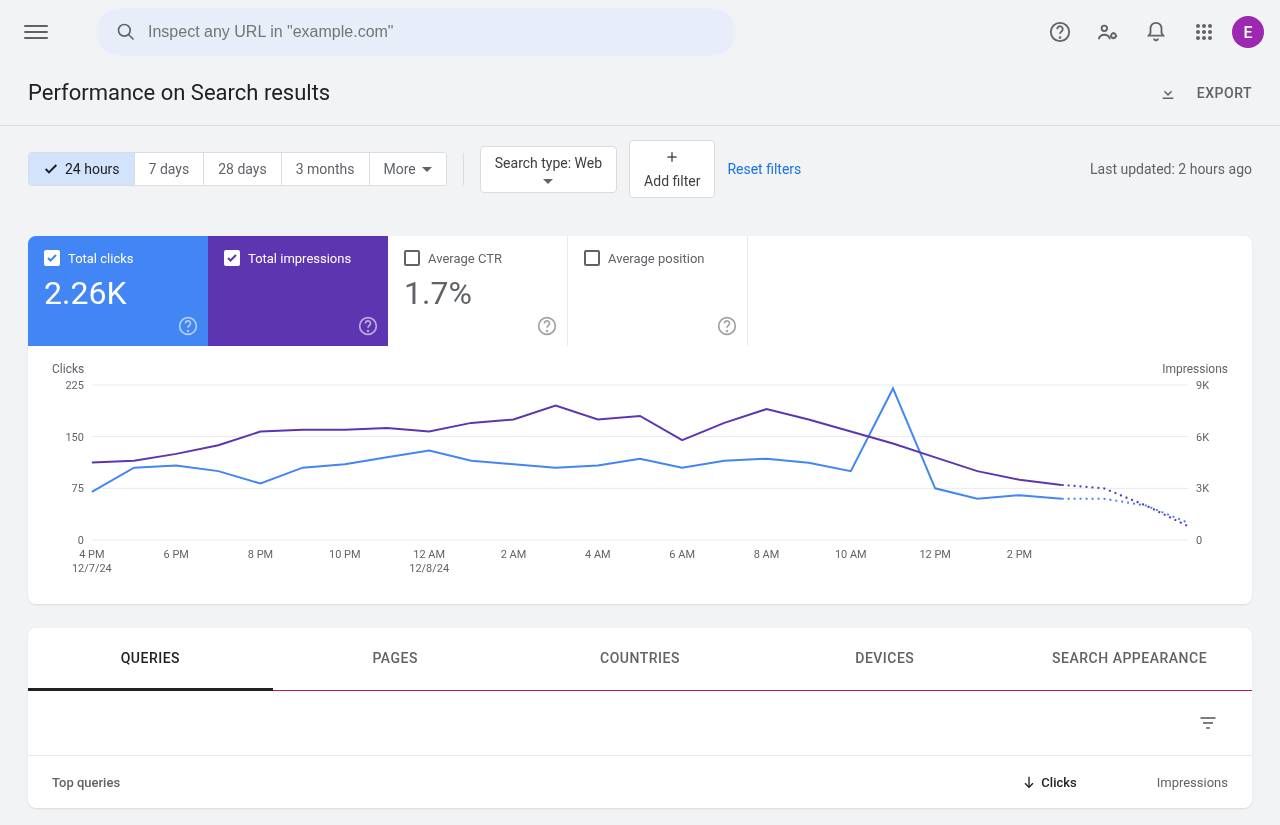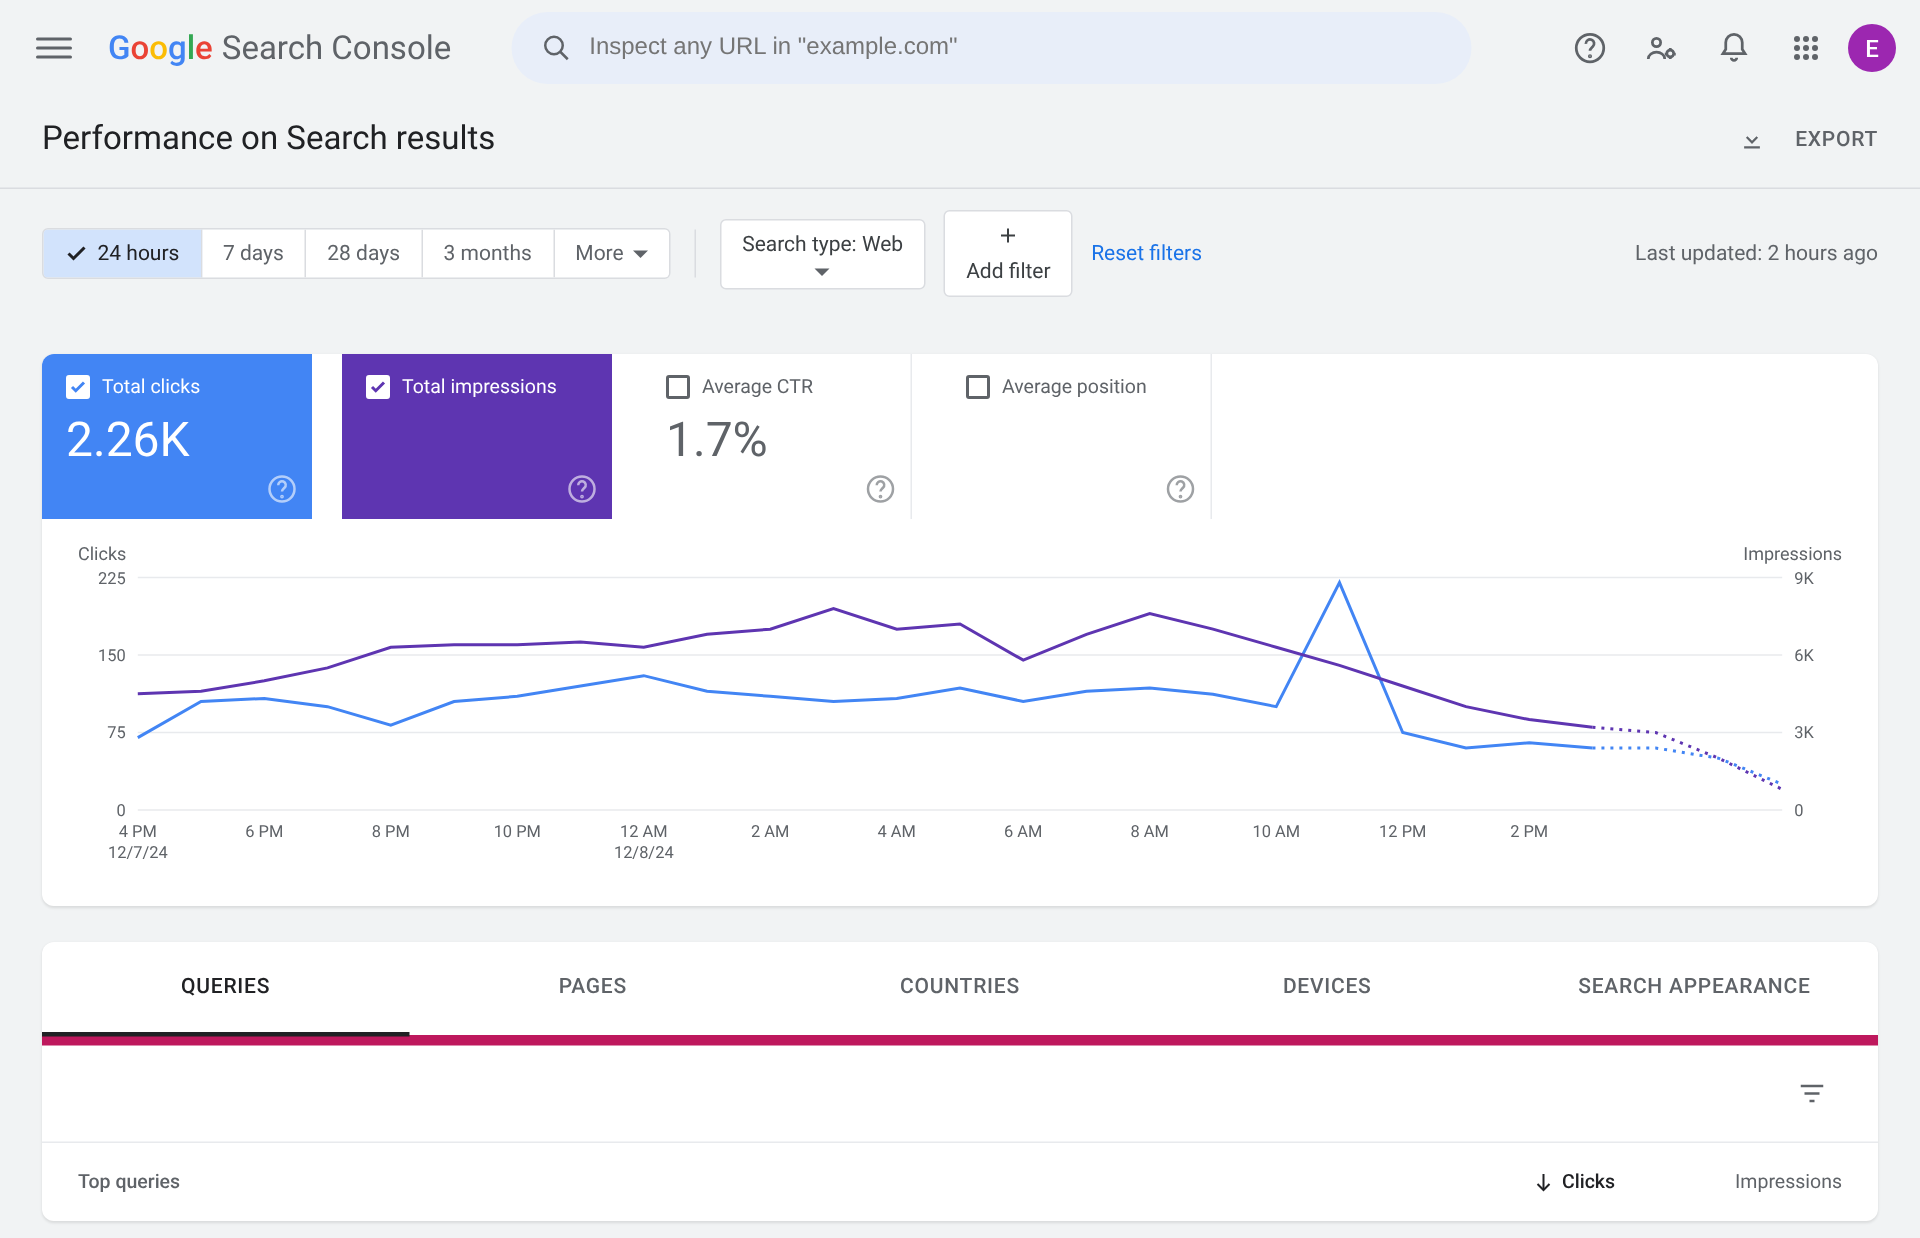--- a/index.html
+++ b/index.html
@@ -21,61 +21,57 @@
 .filters-bar { display: flex; align-items: center; padding: 14px 28px; border-top: 1px solid #dadce0; gap: 0; }
 .seg-group { display: flex; border: 1px solid #dadce0; border-radius: 4px; overflow: hidden; }
 .seg-btn { padding: 8px 14px; font-size: 14px; color: #5f6368; cursor: pointer; border-right: 1px solid #dadce0; display: flex; align-items: center; gap: 6px; background: white; }
 .seg-btn:last-child { border-right: none; justify-content: space-between; }
 .seg-btn.active { background: #d2e3fc; color: #202124; }
 .vdiv { width: 1px; height: 32px; background: #dadce0; margin: 0 16px; }
 .chip-btn { border: 1px solid #dadce0; border-radius: 4px; padding: 8px 14px; font-size: 14px; color: #3c4043; cursor: pointer; display: flex; align-items: center; gap: 8px; background: white; margin-right: 12px; flex-direction: column; }
 .link-btn { color: #1a73e8; font-size: 14px; cursor: pointer; }
 .last-updated { margin-left: auto; color: #5f6368; font-size: 14px; }
 .card { background: white; border-radius: 8px; margin: 24px 28px; box-shadow: 0 1px 2px rgba(0,0,0,0.1); }
-.metrics-row { display: flex; gap: 20px; }
+.metrics-row { display: flex; }
 .metric-card { width: 180px; height: 110px; padding: 14px 16px; position: relative; border-right: 1px solid #e8eaed; }
 .metric-card.blue { background: #4285f4; color: white; border: none; border-radius: 8px 0 0 0; }
 .metric-card.purple { background: #5e35b1; color: white; border: none; }
 .metric-label { display: flex; align-items: center; gap: 8px; font-size: 13px; margin-bottom: 8px; }
 .metric-value { font-size: 32px; font-weight: 400; }
 .metric-card.gray .metric-value { color: #5f6368; }
 .help-icon { position: absolute; bottom: 10px; right: 10px; width: 20px; height: 20px; opacity: 0.6; }
 .checkbox { width: 16px; height: 16px; border: 2px solid currentColor; border-radius: 2px; display: inline-flex; align-items: center; justify-content: center; }
 .checkbox.checked { background: white; }
 .checkbox.checked svg { stroke: #4285f4; }
 .metric-card.purple .checkbox.checked svg { stroke: #5e35b1; }
 .metric-card.gray .checkbox { border-color: #5f6368; }
 .chart-area { padding: 16px 24px 24px; }
 .axis-labels { display: flex; justify-content: space-between; font-size: 12px; color: #5f6368; margin-bottom: 4px; }
 .chart-svg { width: 100%; height: 200px; }
 .tabs-card { background: white; border-radius: 8px; margin: 0 28px 24px; box-shadow: 0 1px 2px rgba(0,0,0,0.1); }
-.tabs-row { display: flex; border-bottom: 7px solid #be185d; position: relative; }
+.tabs-row { display: flex; border-bottom: 1px solid #be185d; position: relative; }
 .tab { flex: 1; text-align: center; padding: 22px 0; font-size: 14px; font-weight: 500; letter-spacing: 0.5px; color: #5f6368; cursor: pointer; }
 .tab.active { color: #202124; border-bottom: 3px solid #202124; margin-bottom: -1px; }
 .filter-row { display: flex; justify-content: flex-end; padding: 12px 24px; }
 .table-header { display: flex; align-items: center; padding: 18px 24px; font-size: 13px; color: #5f6368; border-top: 1px solid #e8eaed; }
 .th-queries { flex: 1; font-weight: 500; }
 .th-clicks { display: flex; align-items: center; gap: 4px; margin-right: 80px; font-weight: 500; color: #202124; }
 .th-impressions { font-weight: 400; }
 svg { display: block; }
 .caret-down { width: 0; height: 0; border-left: 5px solid transparent; border-right: 5px solid transparent; border-top: 5px solid #5f6368; }
 </style>
 </head>
 <body>
 
 <div class="header">
   <div class="menu-icon">
       <span></span>
       <span></span>
       <span></span>
     </div>
-  <div class="logo">
-    <span class="logo-g"><span class="g1">G</span><span class="g2">o</span><span class="g3">o</span><span class="g4">g</span><span class="g5">l</span><span class="g6">e</span></span>
-    <span>Search Console</span>
-  </div>
   <div class="search-box">
     <svg width="20" height="20" viewBox="0 0 24 24" fill="none" stroke="#5f6368" stroke-width="2">
         <circle cx="10" cy="10" r="7"></circle>
         <line x1="21" y1="21" x2="15" y2="15"></line>
       </svg>
     <input placeholder="Inspect any URL in &quot;example.com&quot;" style="">
   </div>
   <div class="header-right">
     <div class="icon-btn">
         <svg width="22" height="22" viewBox="0 0 24 24" fill="none" stroke="#5f6368" stroke-width="2">

